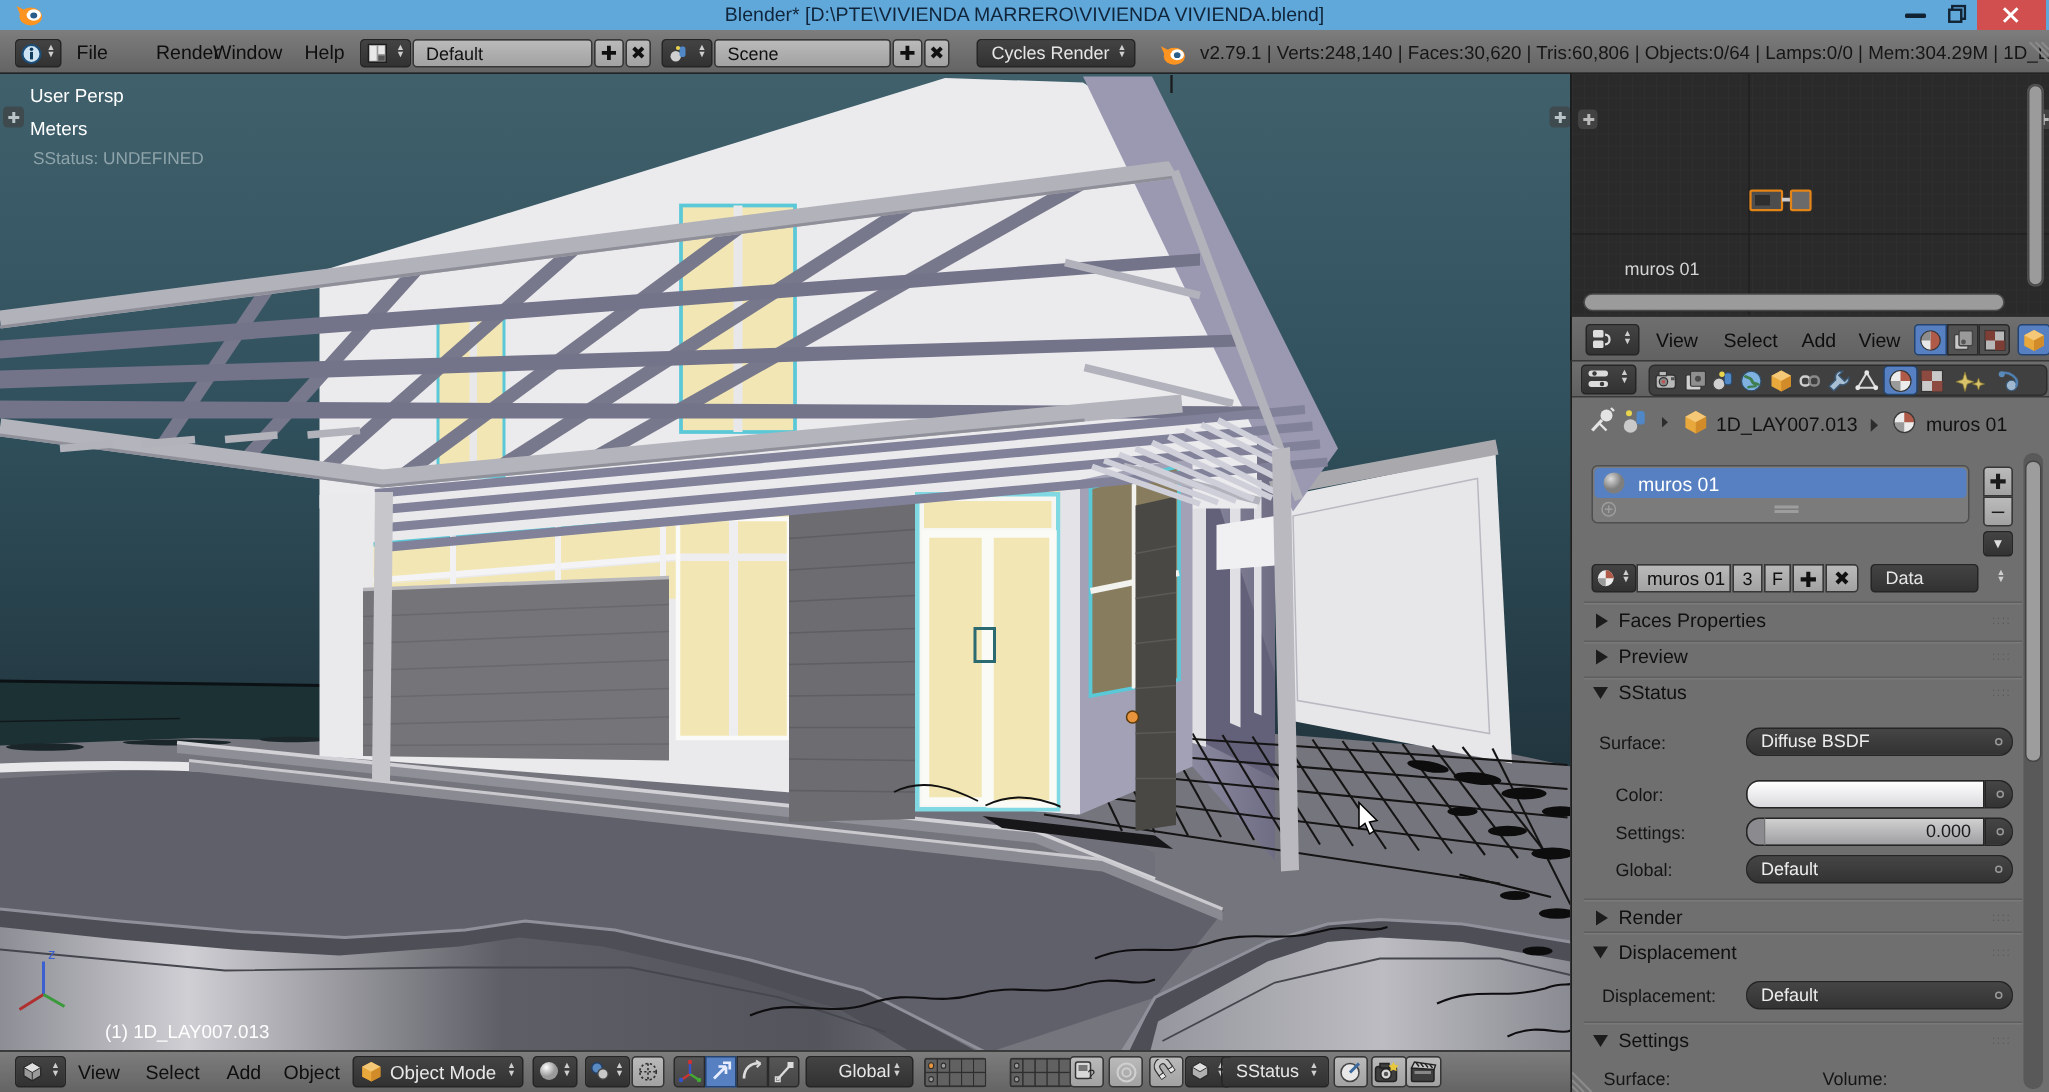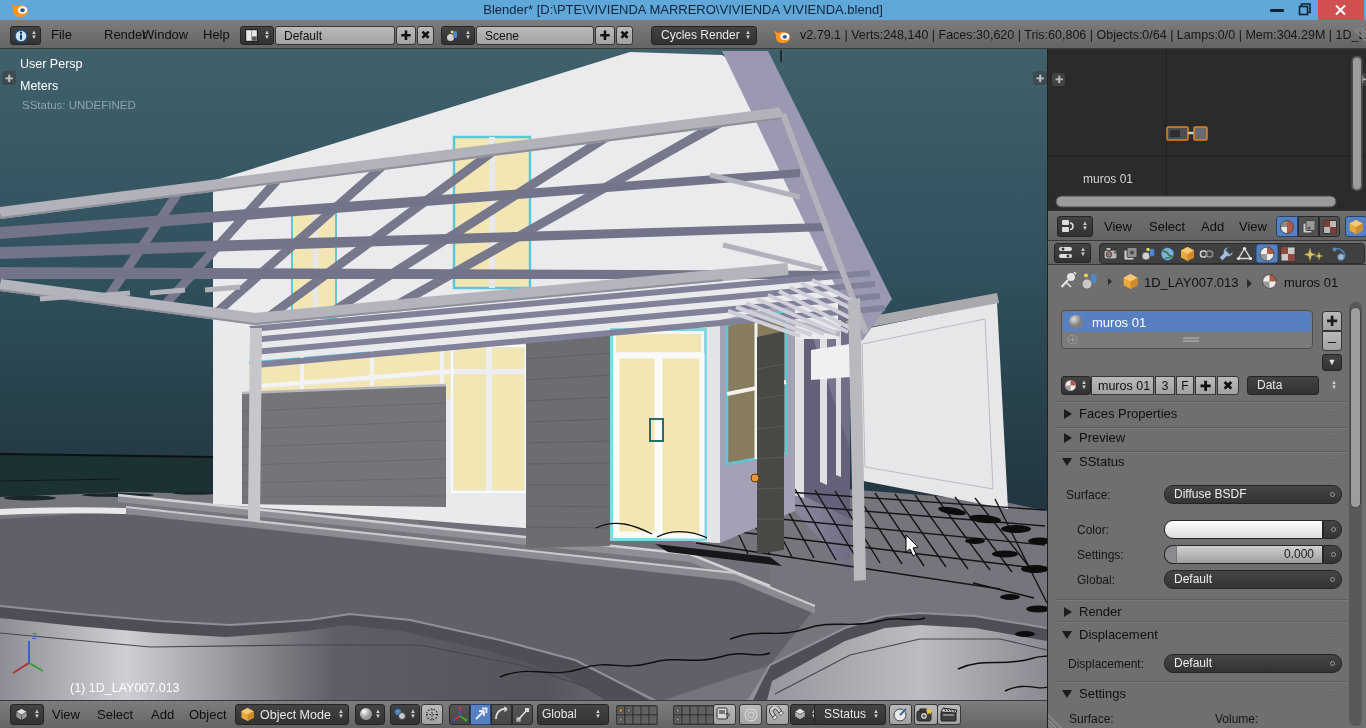--- a/index.html
+++ b/index.html
@@ -444,21 +444,21 @@
     <svg class="abs" style="left:494px;top:5px" width="16" height="17" viewBox="0 0 16 17">
       <path d="M2,13 C2,6 7,2 13,3" fill="none" stroke="#dcdcdc" stroke-width="1.8"></path>
       <path d="M13,3 L10,1 M13,3 L10.5,5.5" fill="none" stroke="#dcdcdc" stroke-width="1.4"></path>
     </svg>
     <div class="abs" style="left:512px;top:3px;width:21px;height:21px;background:linear-gradient(#565656,#464646);border:1px solid #2a2a2a;border-radius:0 3px 3px 0"></div>
     <svg class="abs" style="left:515px;top:5px" width="16" height="17" viewBox="0 0 16 17">
       <path d="M3,14 L12,4" fill="none" stroke="#dcdcdc" stroke-width="1.6"></path>
       <rect x="10" y="2" width="4" height="4" fill="#dcdcdc"></rect>
       <rect x="2" y="12" width="3" height="3" fill="none" stroke="#dcdcdc"></rect>
     </svg>
-    <div class="bdark" style="left:537px;top:3px;width:72px;height:21px;line-height:19px;padding-left:4px">Global</div>
+    <div class="bdark" style="left:537px;top:3px;width:72px;height:21px;line-height:19px;padding-left:21px">Global</div>
     <div class="updn" style="left:594px;top:8px">▲<br>▼</div>
     <svg class="abs" style="left:616px;top:4px" width="102" height="20" viewBox="0 0 118 20" preserveAspectRatio="none">
       <g stroke="#2e2e2e" stroke-width="0.8">
         <rect x="0.5" y="0.5" width="47" height="19" rx="2" fill="#585858"></rect>
         <g fill="#616161">
           <rect x="1" y="1" width="9.2" height="9"></rect>
             <rect x="1" y="10" width="9.2" height="9"></rect>
           <rect x="10.4" y="1" width="9.2" height="9"></rect>
             <rect x="10.4" y="10" width="9.2" height="9"></rect>
           <rect x="19.8" y="1" width="9.2" height="9"></rect>

